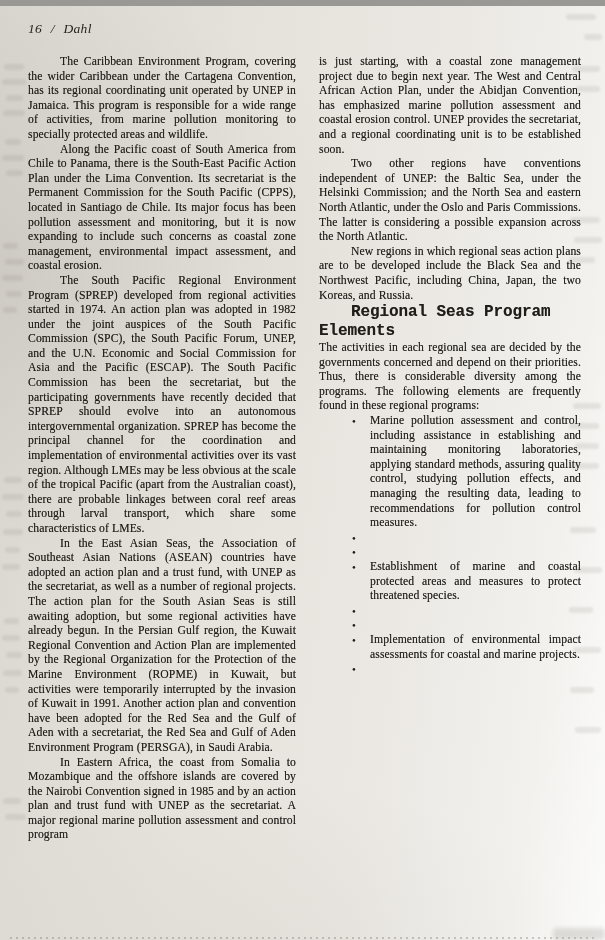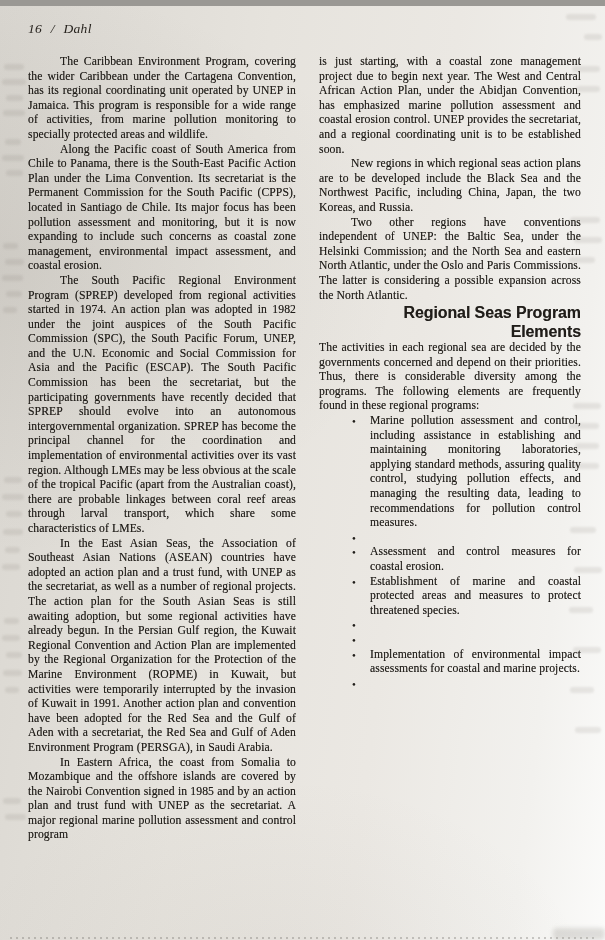--- a/index.html
+++ b/index.html
@@ -25,23 +25,23 @@
     font-size:11.7px; line-height:14.6px;
     text-align:justify; letter-spacing:.08px;
     text-shadow:0 0 .3px rgba(33,30,26,.55);
     hyphens:auto;
   }
   .col-left  { left:28px;  width:268px; }
   .col-right { left:319px; width:262px; }
   .col p { margin:0; text-indent:32px; }
   .col p.flush { text-indent:0; }
   .section-heading {
-    font-family:Liberation Sans, sans-serif;
+    font-family:Liberation Mono, monospace;
     font-weight:700; font-size:16px; line-height:19px;
-    letter-spacing:-.1px; text-align:right; text-indent:0;
+    letter-spacing:-.1px; text-align:left; text-indent:0;
     margin:16px 0 11px 0; color:#201d19;
     text-shadow:0 0 .3px rgba(32,29,25,.5);
   }
   ul.bullets { list-style:none; margin:0; padding:0; }
   ul.bullets li { display:flex; }
   ul.bullets .marker { flex:none; width:18px; margin-left:33px; font-size:11px; line-height:14.6px; }
   ul.bullets .b-text { flex:1; text-align:justify; }
   
   .smudge {
     position:absolute; height:6px; border-radius:3px;
@@ -73,38 +73,37 @@
   <div class="col col-left">
     <p>The Caribbean Environment Program, covering the wider Caribbean under the Cartagena Convention, has its regional coordinating unit operated by UNEP in Jamaica. This program is responsible for a wide range of activities, from marine pollution monitoring to specially protected areas and wildlife.</p>
     <p>Along the Pacific coast of South America from Chile to Panama, there is the South-East Pacific Action Plan under the Lima Convention. Its secretariat is the Permanent Commission for the South Pacific (CPPS), located in Santiago de Chile. Its major focus has been pollution assessment and monitoring, but it is now expanding to include such concerns as coastal zone management, environmental impact assessment, and coastal erosion.</p>
     <p>The South Pacific Regional Environment Program (SPREP) developed from regional activities started in 1974. An action plan was adopted in 1982 under the joint auspices of the South Pacific Commission (SPC), the South Pacific Forum, UNEP, and the U.N. Economic and Social Commission for Asia and the Pacific (ESCAP). The South Pacific Commission has been the secretariat, but the participating governments have recently decided that SPREP should evolve into an autonomous intergovernmental organization. SPREP has become the principal channel for the coordination and implementation of environmental activities over its vast region. Although LMEs may be less obvious at the scale of the tropical Pacific (apart from the Australian coast), there are probable linkages between coral reef areas through larval transport, which share some characteristics of LMEs.</p>
     <p>In the East Asian Seas, the Association of Southeast Asian Nations (ASEAN) countries have adopted an action plan and a trust fund, with UNEP as the secretariat, as well as a number of regional projects. The action plan for the South Asian Seas is still awaiting adoption, but some regional activities have already begun. In the Persian Gulf region, the Kuwait Regional Convention and Action Plan are implemented by the Regional Organization for the Protection of the Marine Environment (ROPME) in Kuwait, but activities were temporarily interrupted by the invasion of Kuwait in 1991. Another action plan and convention have been adopted for the Red Sea and the Gulf of Aden with a secretariat, the Red Sea and Gulf of Aden Environment Program (PERSGA), in Saudi Arabia.</p>
     <p>In Eastern Africa, the coast from Somalia to Mozambique and the offshore islands are covered by the Nairobi Convention signed in 1985 and by an action plan and trust fund with UNEP as the secretariat. A major regional marine pollution assessment and control program</p>
   </div>
 
   <div class="col col-right">
     <p class="flush">is just starting, with a coastal zone management project due to begin next year. The West and Central African Action Plan, under the Abidjan Convention, has emphasized marine pollution assessment and coastal erosion control. UNEP provides the secretariat, and a regional coordinating unit is to be established soon.</p>
+    <p>Two other regions have conventions independent of UNEP: the Baltic Sea, under the Helsinki Commission; and the North Sea and eastern North Atlantic, under the Oslo and Paris Commissions. The latter is considering a possible expansion across the North Atlantic.</p>
     <p>New regions in which regional seas action plans are to be developed include the Black Sea and the Northwest Pacific, including China, Japan, the two Koreas, and Russia.</p>
-    <p>Two other regions have conventions independent of UNEP: the Baltic Sea, under the Helsinki Commission; and the North Sea and eastern North Atlantic, under the Oslo and Paris Commissions. The latter is considering a possible expansion across the North Atlantic.</p>
 
     <p class="section-heading">Regional Seas Program Elements</p>
 
     <p class="flush">The activities in each regional sea are decided by the governments concerned and depend on their priorities. Thus, there is considerable diversity among the programs. The following elements are frequently found in these regional programs:</p>
 
     <ul class="bullets">
       <li>
           <span class="marker">•</span>
           <span class="b-text">Marine pollution assessment and control, including assistance in establishing and maintaining monitoring laboratories, applying standard methods, assuring quality control, studying pollution effects, and managing the resulting data, leading to recommendations for pollution control measures.</span>
         </li>
       <li>
           <span class="marker">•</span>
         </li>
       <li>
           <span class="marker">•</span>
-          <span class="b-text">Assessment and control measures for coastal erosion.</span>
         </li>
       <li>
           <span class="marker">•</span>
           <span class="b-text">Establishment of marine and coastal protected areas and measures to protect threatened species.</span>
         </li>
       <li>
           <span class="marker">•</span>
         </li>
       <li>
           <span class="marker">•</span>

